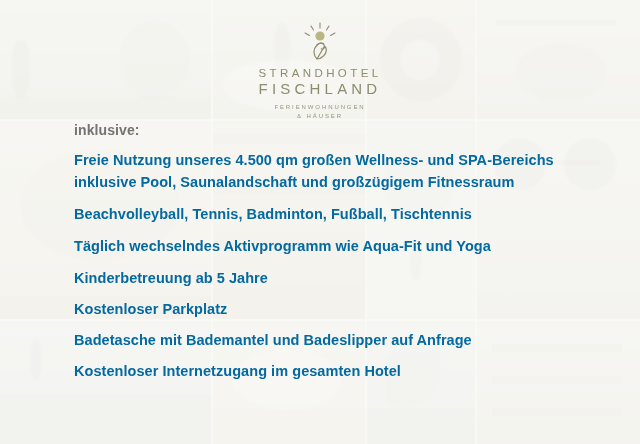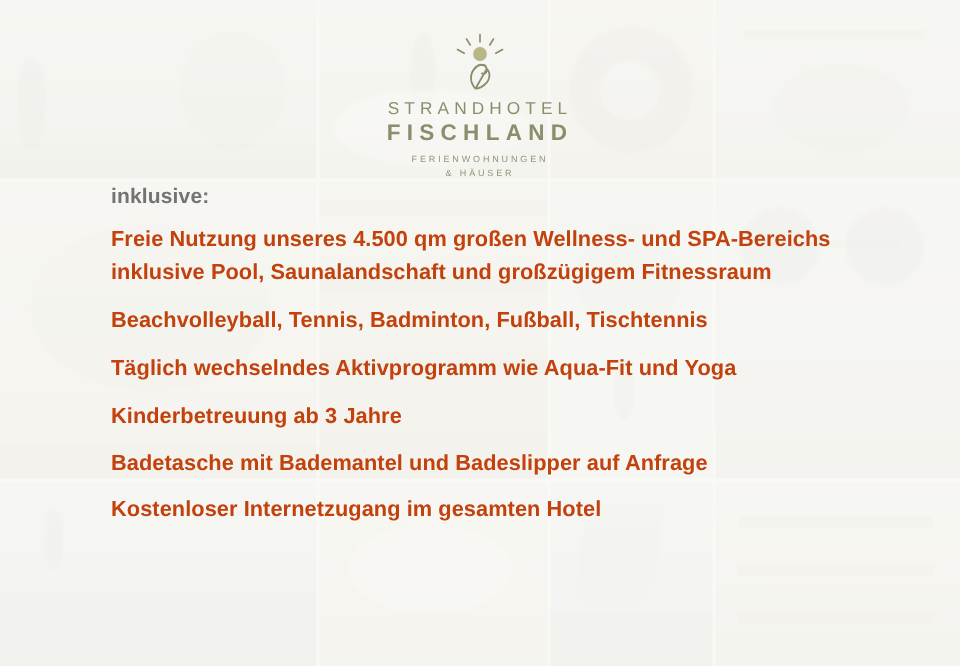--- a/index.html
+++ b/index.html
@@ -90,21 +90,21 @@
     letter-spacing: 3.4px;
     color: #8d8c6d;
     line-height: 14px;
     font-weight: 400;
   }
   .logo-name2 {
     font-size: 15px;
     letter-spacing: 4.2px;
     color: #8d8c6d;
     line-height: 18px;
-    font-weight: 700;
+    font-weight: 400;
   }
   .logo-sub {
     margin-top: 5px;
     font-size: 6px;
     letter-spacing: 1.9px;
     color: #95947a;
     line-height: 9px;
   }
 
   
@@ -117,21 +117,21 @@
   .intro {
     font-size: 14px;
     font-weight: bold;
     color: #737373;
     margin-bottom: 11px;
     letter-spacing: 0.1px;
   }
   .item {
     font-size: 14.5px;
     font-weight: bold;
-    color: #c2410c;
+    color: #0369a1;
     line-height: 22px;
     margin-bottom: 10px;
     letter-spacing: 0.05px;
   }
   .item.tight { margin-bottom: 9px; }
 </style>
 </head>
 <body>
 
 <div class="page">
@@ -230,18 +230,19 @@
     <div class="logo-name2">FISCHLAND</div>
     <div class="logo-sub">FERIENWOHNUNGEN</div>
     <div class="logo-sub" style="margin-top:0;">&amp; HÄUSER</div>
   </div>
 
   <div class="content">
     <div class="intro">inklusive:</div>
     <div class="item">Freie Nutzung unseres 4.500 qm großen Wellness- und SPA-Bereichs inklusive Pool, Saunalandschaft und großzügigem Fitnessraum</div>
     <div class="item">Beachvolleyball, Tennis, Badminton, Fußball, Tischtennis</div>
     <div class="item">Täglich wechselndes Aktivprogramm wie Aqua-Fit und Yoga</div>
-    <div class="item tight">Kinderbetreuung ab 3 Jahre</div>
+    <div class="item tight">Kinderbetreuung ab 5 Jahre</div>
+    <div class="item tight">Kostenloser Parkplatz</div>
     <div class="item tight">Badetasche mit Bademantel und Badeslipper auf Anfrage</div>
     <div class="item tight">Kostenloser Internetzugang im gesamten Hotel</div>
   </div>
 
 </div>
 
 </body></html>

